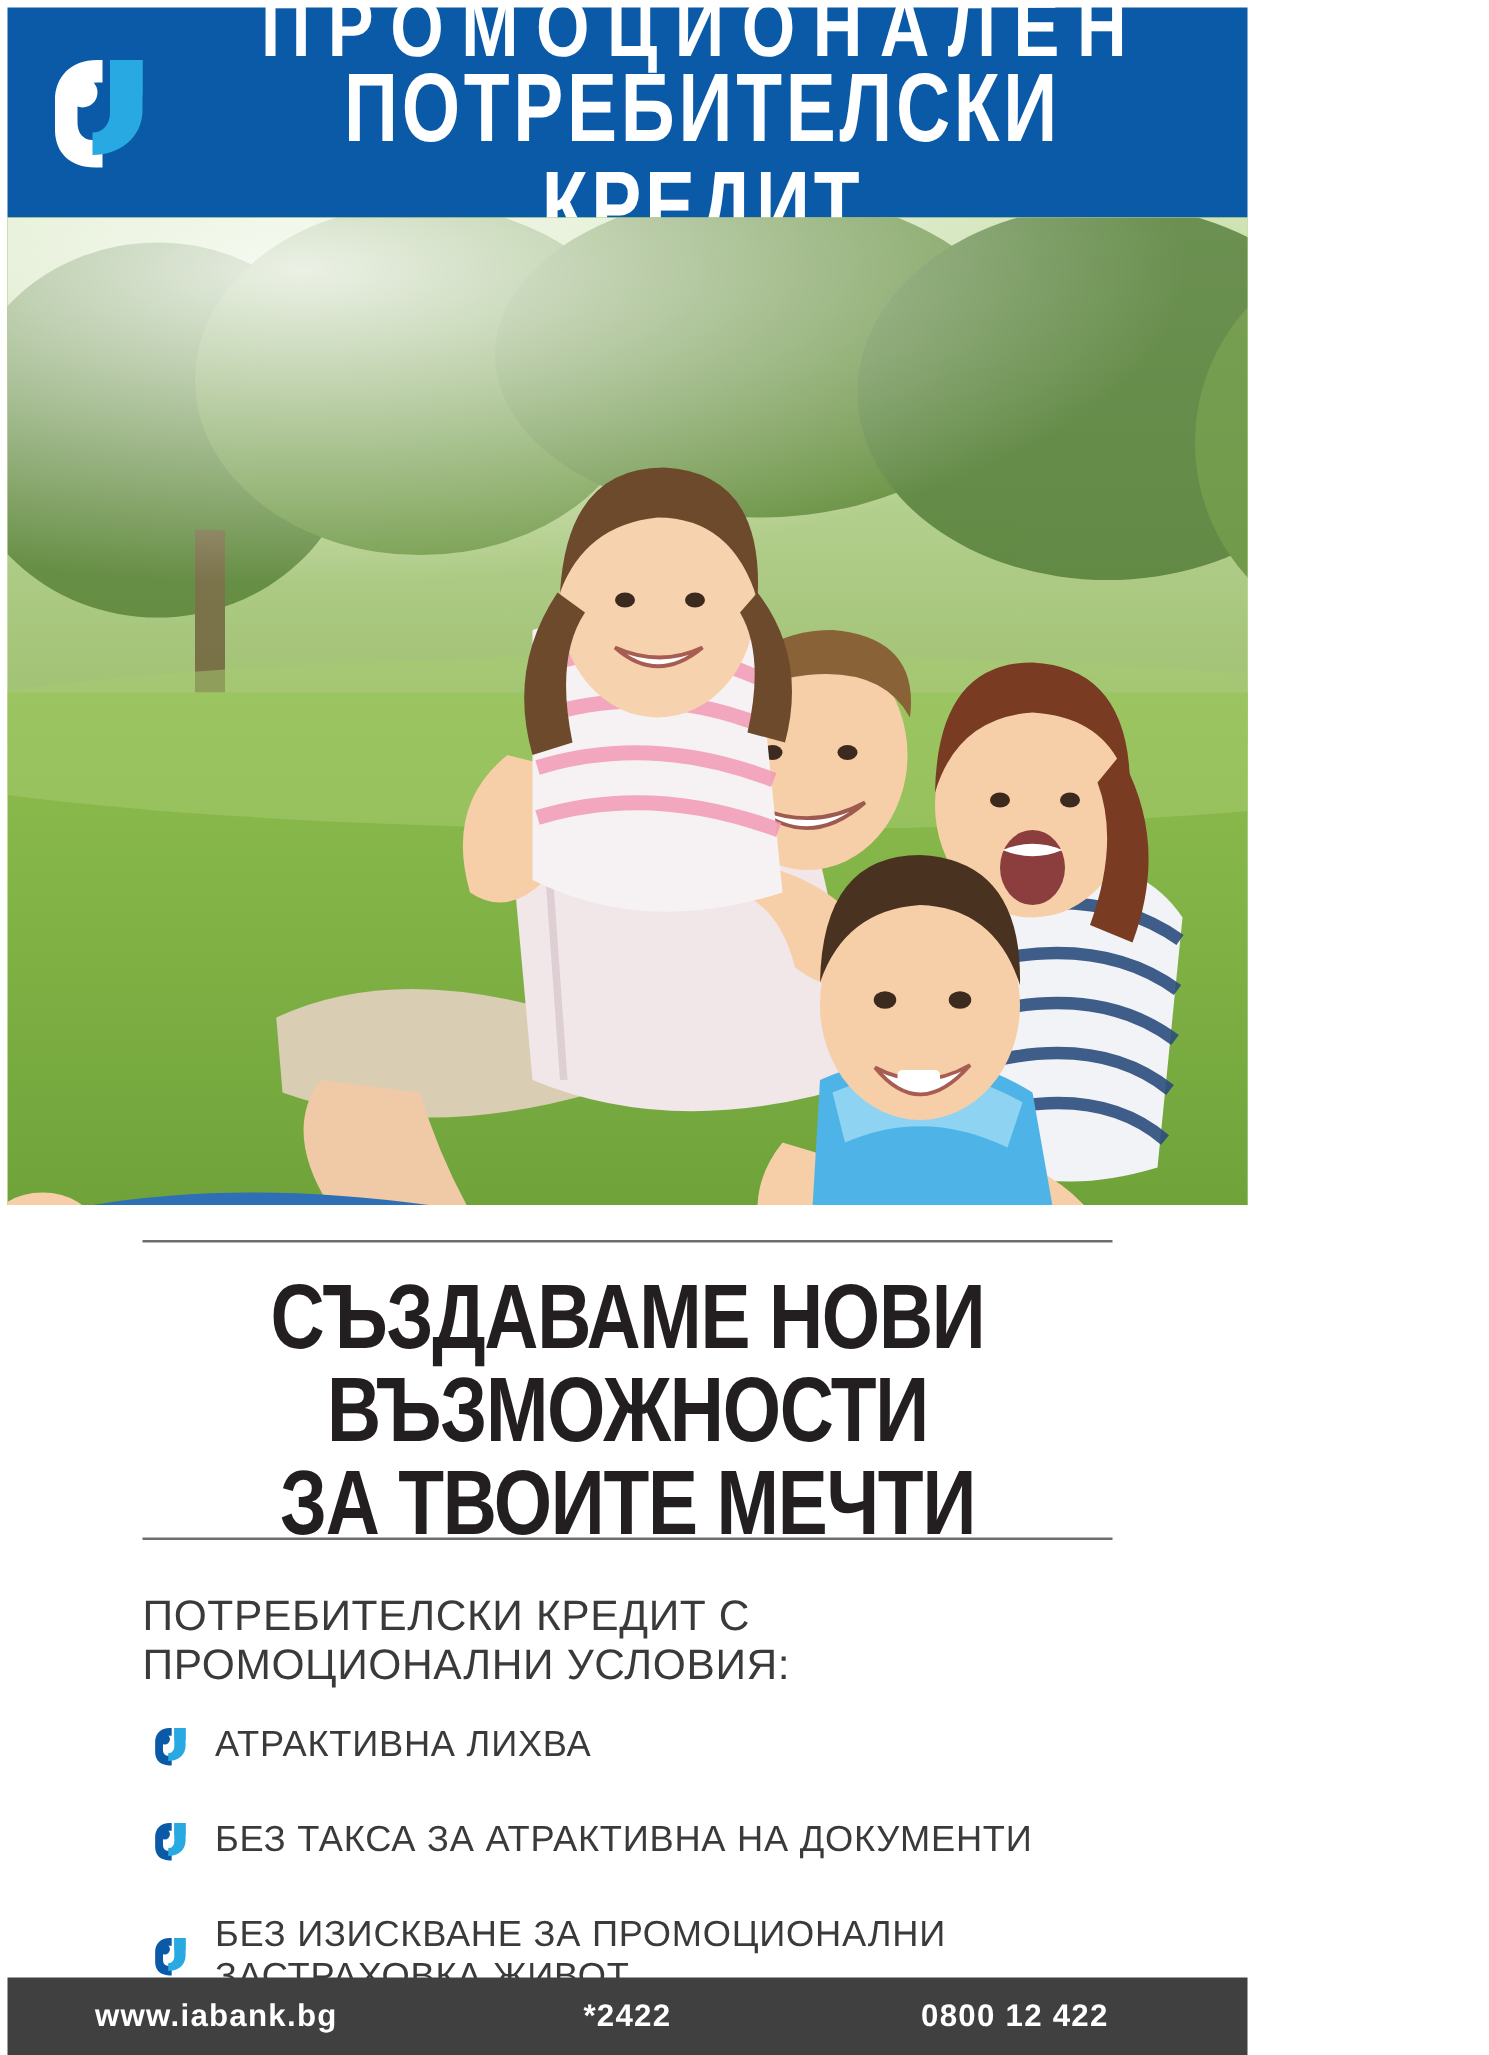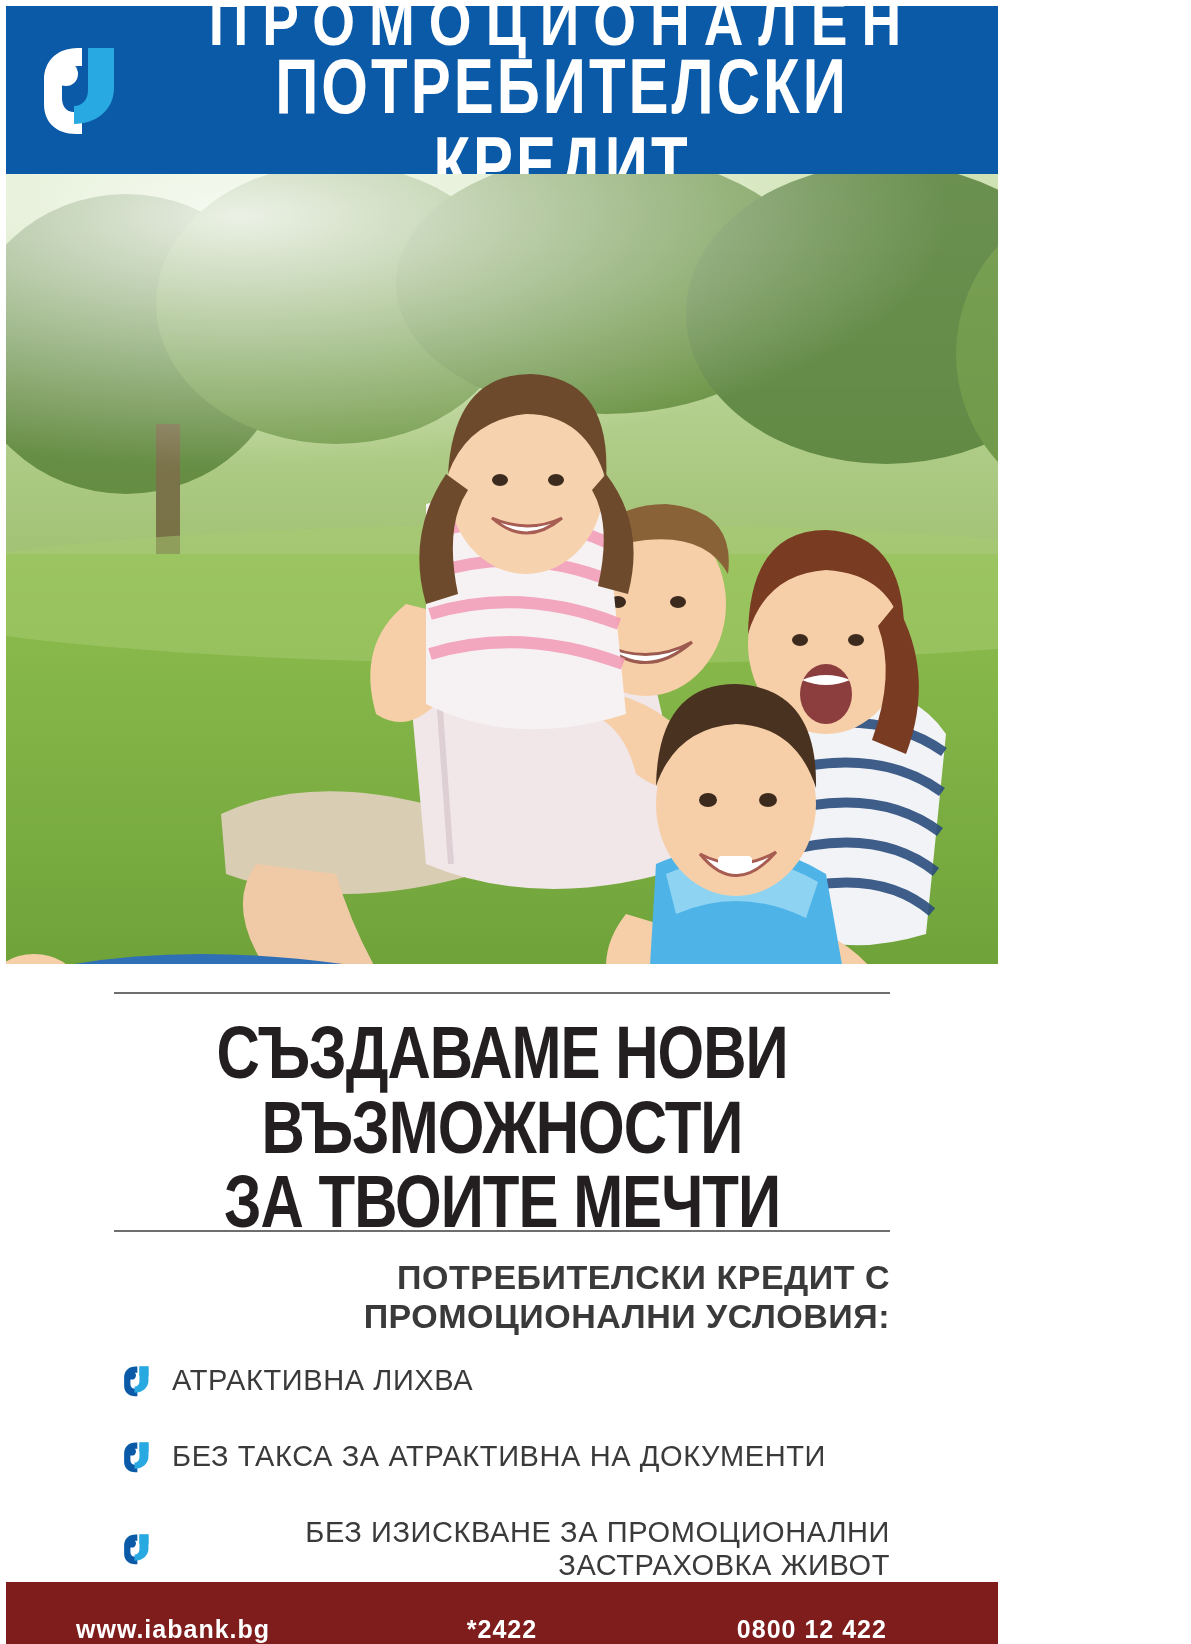--- a/index.html
+++ b/index.html
@@ -103,26 +103,26 @@
     font-weight: bold;
     font-size: 60px;
     line-height: 1.02;
     letter-spacing: -1px;
     transform: scaleY(1.22);
     transform-origin: center top;
     margin: 22px 0 30px 0;
     white-space: pre-line;
   }
   .subtitle {
-    text-align: right;
+    text-align: left;
     color: #3a3a3a;
     font-size: 34px;
     letter-spacing: 0.5px;
-    margin: 26px 0 8px 0;
-    font-weight: 700;
+    margin: 42px 0 8px 0;
+    font-weight: 400;
   }
   .bullets {
     margin-top: 28px;
     padding-left: 6px;
   }
   .bullet {
     display: flex;
     align-items: center;
     margin-bottom: 42px;
   }
@@ -132,34 +132,33 @@
     height: 34px;
     margin-right: 18px;
     display: flex;
     align-items: center;
     justify-content: center;
   }
   .bullet-text {
     font-size: 29px;
     color: #3a3a3a;
     letter-spacing: 0.6px;
-    text-align: right;
   }
 
   
   .footer {
     position: absolute;
     left: 6px;
     right: 6px;
     bottom: 0;
     height: 62px;
-    background: #7f1d1d;
+    background: #404040;
     color: #ffffff;
     display: flex;
-    align-items: flex-end;
+    align-items: center;
     font-weight: bold;
     font-size: 25px;
     letter-spacing: 1px;
   }
   .footer-left   { width: 33.33%; padding-left: 70px; box-sizing: border-box; text-align: left; }
   .footer-center { width: 33.33%; text-align: center; }
   .footer-right  { width: 33.33%; padding-right: 111px; box-sizing: border-box; text-align: right; }
 </style>
 </head>
 <body>

